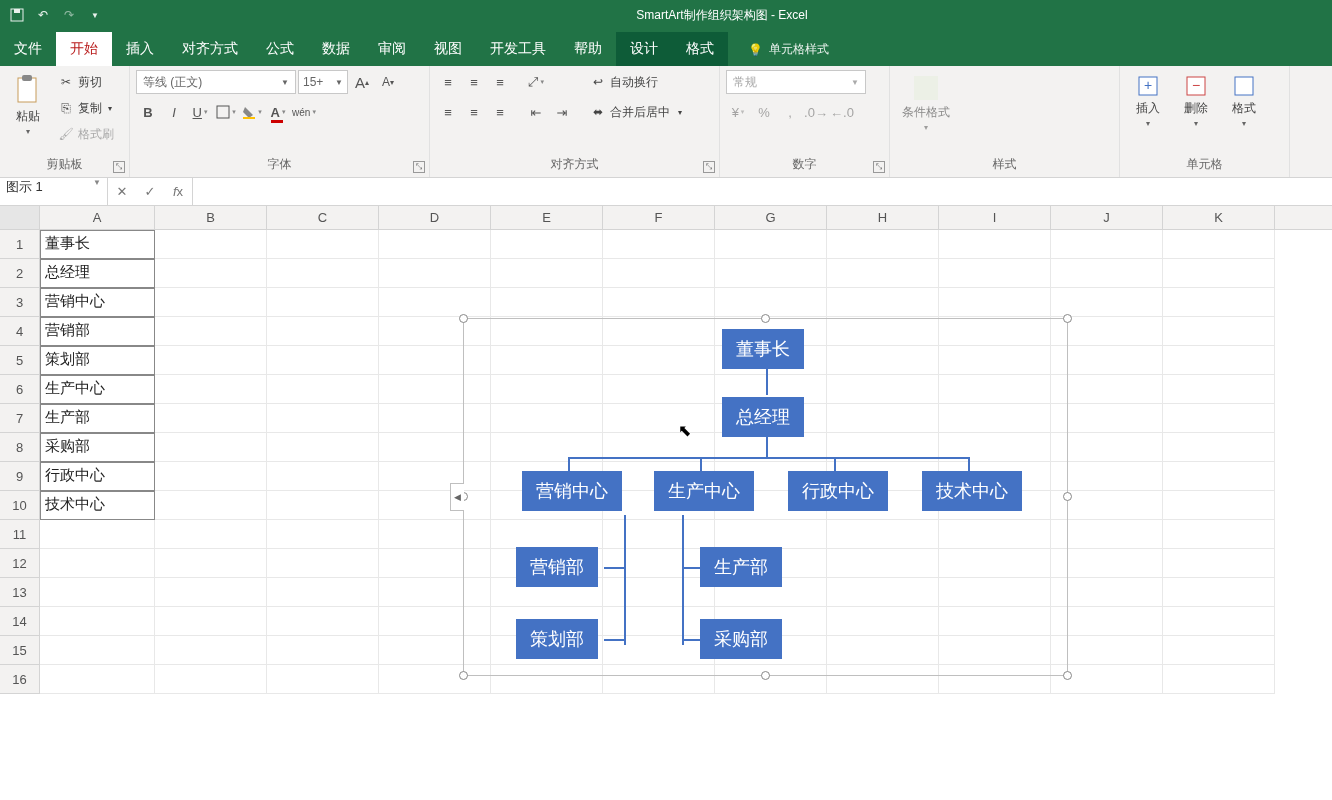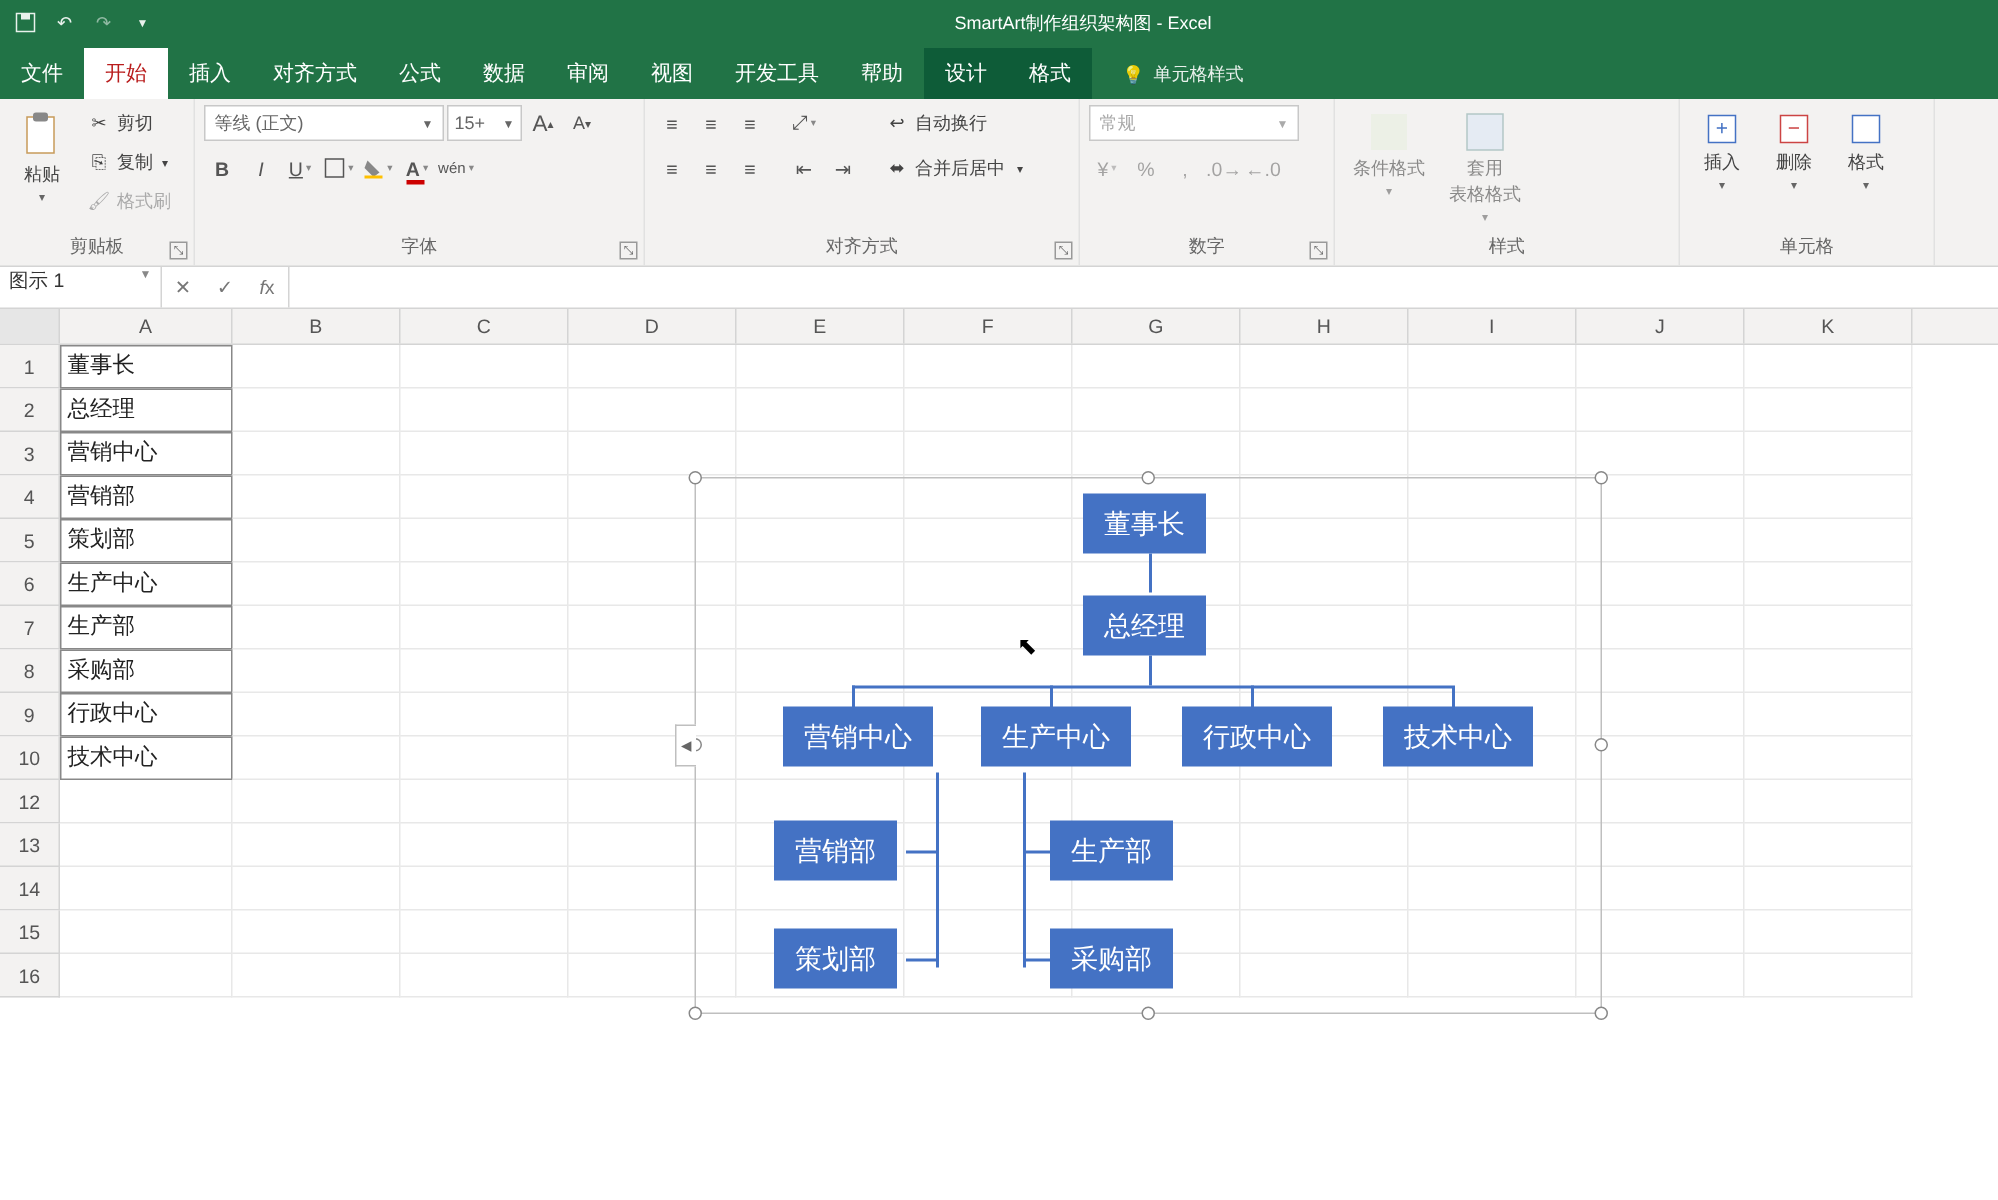--- a/index.html
+++ b/index.html
@@ -227,27 +227,20 @@
   </div>
 
   <div class="group" style="width:230px">
     <div class="group-body">
       <div class="bigbtn split" style="opacity:.6">
           <svg width="28" height="28">
             <rect x="2" y="2" width="24" height="24" fill="#e8f0e0" stroke="#8bb d"></rect>
           </svg>
           <span>条件格式</span>
         </div>
-      <div class="bigbtn split" style="opacity:.6">
-          <svg width="28" height="28">
-            <rect x="2" y="2" width="24" height="24" fill="#dde8f5" stroke="#8aa"></rect>
-          </svg>
-          <span style="white-space:pre;text-align:center">套用
-表格格式</span>
-        </div>
     </div>
     <div class="group-label">样式</div>
   </div>
 
   <div class="group" style="width:170px">
     <div class="group-body">
       <div class="bigbtn split">
           <svg width="24" height="24">
             <rect x="3" y="3" width="18" height="18" fill="#fff" stroke="#4472c4"></rect>
             <text x="12" y="16" text-anchor="middle" fill="#4472c4" font-size="14">+</text>
@@ -437,20 +430,34 @@
         <div class="cell" style="width: 112px;"></div>
         <div class="cell" style="width: 112px;"></div>
         <div class="cell" style="width: 112px;"></div>
         <div class="cell" style="width: 112px;"></div>
         <div class="cell" style="width: 112px;"></div>
         <div class="cell" style="width: 112px;"></div>
         <div class="cell" style="width: 112px;"></div>
         <div class="cell" style="width: 112px;"></div>
       </div>
       <div class="row">
+        <div class="rowhead">11</div>
+        <div class="cell" style="width: 115px;"></div>
+        <div class="cell" style="width: 112px;"></div>
+        <div class="cell" style="width: 112px;"></div>
+        <div class="cell" style="width: 112px;"></div>
+        <div class="cell" style="width: 112px;"></div>
+        <div class="cell" style="width: 112px;"></div>
+        <div class="cell" style="width: 112px;"></div>
+        <div class="cell" style="width: 112px;"></div>
+        <div class="cell" style="width: 112px;"></div>
+        <div class="cell" style="width: 112px;"></div>
+        <div class="cell" style="width: 112px;"></div>
+      </div>
+      <div class="row">
         <div class="rowhead">12</div>
         <div class="cell" style="width: 115px;"></div>
         <div class="cell" style="width: 112px;"></div>
         <div class="cell" style="width: 112px;"></div>
         <div class="cell" style="width: 112px;"></div>
         <div class="cell" style="width: 112px;"></div>
         <div class="cell" style="width: 112px;"></div>
         <div class="cell" style="width: 112px;"></div>
         <div class="cell" style="width: 112px;"></div>
         <div class="cell" style="width: 112px;"></div>

